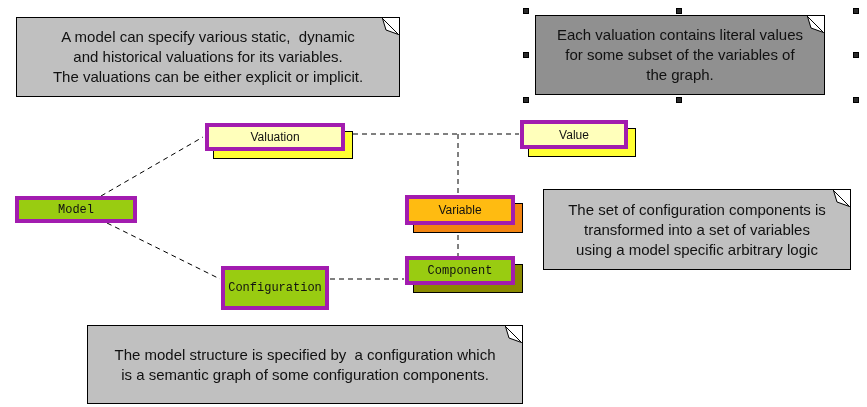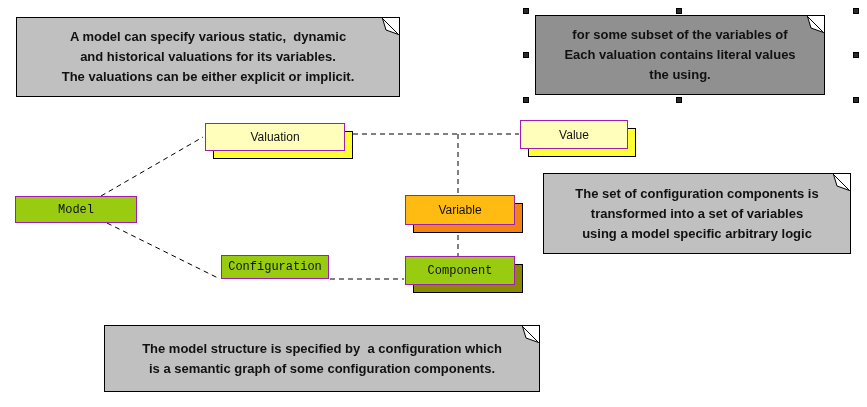--- a/index.html
+++ b/index.html
@@ -14,38 +14,38 @@
   .links line{stroke:#000000;stroke-width:1;stroke-dasharray:5,4;}
 
   
   .node{position:absolute;}
   .stack-shadow{
     position:absolute;left:8px;top:8px;width:100%;height:100%;
     border:1px solid #000000;box-sizing:border-box;
   }
   .node-face{
     position:absolute;left:0;top:0;width:100%;height:100%;
-    border:1px solid #a21caf;box-sizing:border-box;
+    border:4px solid #a21caf;box-sizing:border-box;
     display:flex;align-items:center;justify-content:center;
     font-size:12px;color:#111111;
   }
   .fill-green{background:#99cc11;font-family:Liberation Mono, monospace;}
   .fill-pale{background:#ffffbb;}
   .fill-amber{background:#ffbb11;text-align:right;}
   .sh-yellow{background:#ffff33;}
   .sh-orange{background:#f28411;}
   .sh-olive{background:#8a8a00;}
 
   
   .note{
     position:absolute;
     background:#c0c0c0;
     border:1px solid #000000;box-sizing:border-box;
     display:flex;flex-direction:column;align-items:center;justify-content:center;
-    text-align:right;color:#111111;font-size:13px;line-height:20px;font-weight:bold;
+    text-align:right;color:#111111;font-size:15px;line-height:20px;
   }
   .note.selected{background:#909090;}
   .note-line{white-space:pre;}
   .fold{position:absolute;top:0;right:0;}
 
   
   .handle{
     position:absolute;width:6px;height:6px;
     background:#2b2b2b;border:1px solid #000000;box-sizing:border-box;
   }
@@ -84,21 +84,21 @@
     </div>
   </div>
 
   <div class="node" style="left:405px;top:195px;width:110px;height:30px">
     <div class="stack-shadow sh-orange"></div>
     <div class="node-face fill-amber">
       <span>Variable</span>
     </div>
   </div>
 
-  <div class="node" style="left:221px;top:255px;width:108px;height:24px">
+  <div class="node" style="left:221px;top:266px;width:108px;height:44px">
     <div class="node-face fill-green">
       <span>Configuration</span>
     </div>
   </div>
 
   <div class="node" style="left:405px;top:256px;width:110px;height:29px">
     <div class="stack-shadow sh-olive"></div>
     <div class="node-face fill-green">
       <span>Component</span>
     </div>
@@ -114,46 +114,46 @@
     <div class="note-line">and historical valuations for its variables.</div>
     <div class="note-line">The valuations can be either explicit or implicit.</div>
   </div>
 
   <div class="note selected" style="left:535px;top:15px;width:290px;height:80px">
     <svg class="fold" width="17" height="17" viewBox="0 0 17 17">
       <polygon points="0,0 17,0 17,17" fill="#ffffff"></polygon>
       <polygon points="0.5,0.5 4,12 16.5,16.5" fill="#ffffff" stroke="#000000" stroke-width="1"></polygon>
       <line x1="0" y1="0" x2="16.5" y2="16.5" stroke="#000000" stroke-width="1"></line>
     </svg>
+    <div class="note-line">Each valuation contains literal values</div>
     <div class="note-line">for some subset of the variables of</div>
-    <div class="note-line">Each valuation contains literal values</div>
-    <div class="note-line">the using.</div>
+    <div class="note-line">the graph.</div>
   </div>
 
   <div class="handle" style="left:523px;top:8px"></div>
   <div class="handle" style="left:676px;top:8px"></div>
   <div class="handle" style="left:853px;top:8px"></div>
   <div class="handle" style="left:523px;top:52px"></div>
   <div class="handle" style="left:853px;top:52px"></div>
   <div class="handle" style="left:523px;top:97px"></div>
   <div class="handle" style="left:676px;top:97px"></div>
   <div class="handle" style="left:853px;top:97px"></div>
 
-  <div class="note" style="left:543px;top:173px;width:308px;height:81px">
+  <div class="note" style="left:543px;top:189px;width:308px;height:81px">
     <svg class="fold" width="17" height="17" viewBox="0 0 17 17">
       <polygon points="0,0 17,0 17,17" fill="#ffffff"></polygon>
       <polygon points="0.5,0.5 4,12 16.5,16.5" fill="#ffffff" stroke="#000000" stroke-width="1"></polygon>
       <line x1="0" y1="0" x2="16.5" y2="16.5" stroke="#000000" stroke-width="1"></line>
     </svg>
     <div class="note-line">The set of configuration components is</div>
     <div class="note-line">transformed into a set of variables</div>
     <div class="note-line">using a model specific arbitrary logic</div>
   </div>
 
-  <div class="note" style="left:104px;top:325px;width:436px;height:67px">
+  <div class="note" style="left:87px;top:325px;width:436px;height:79px">
     <svg class="fold" width="17" height="17" viewBox="0 0 17 17">
       <polygon points="0,0 17,0 17,17" fill="#ffffff"></polygon>
       <polygon points="0.5,0.5 4,12 16.5,16.5" fill="#ffffff" stroke="#000000" stroke-width="1"></polygon>
       <line x1="0" y1="0" x2="16.5" y2="16.5" stroke="#000000" stroke-width="1"></line>
     </svg>
     <div class="note-line">The model structure is specified by  a configuration which</div>
     <div class="note-line">is a semantic graph of some configuration components.</div>
   </div>
 
 </div>

